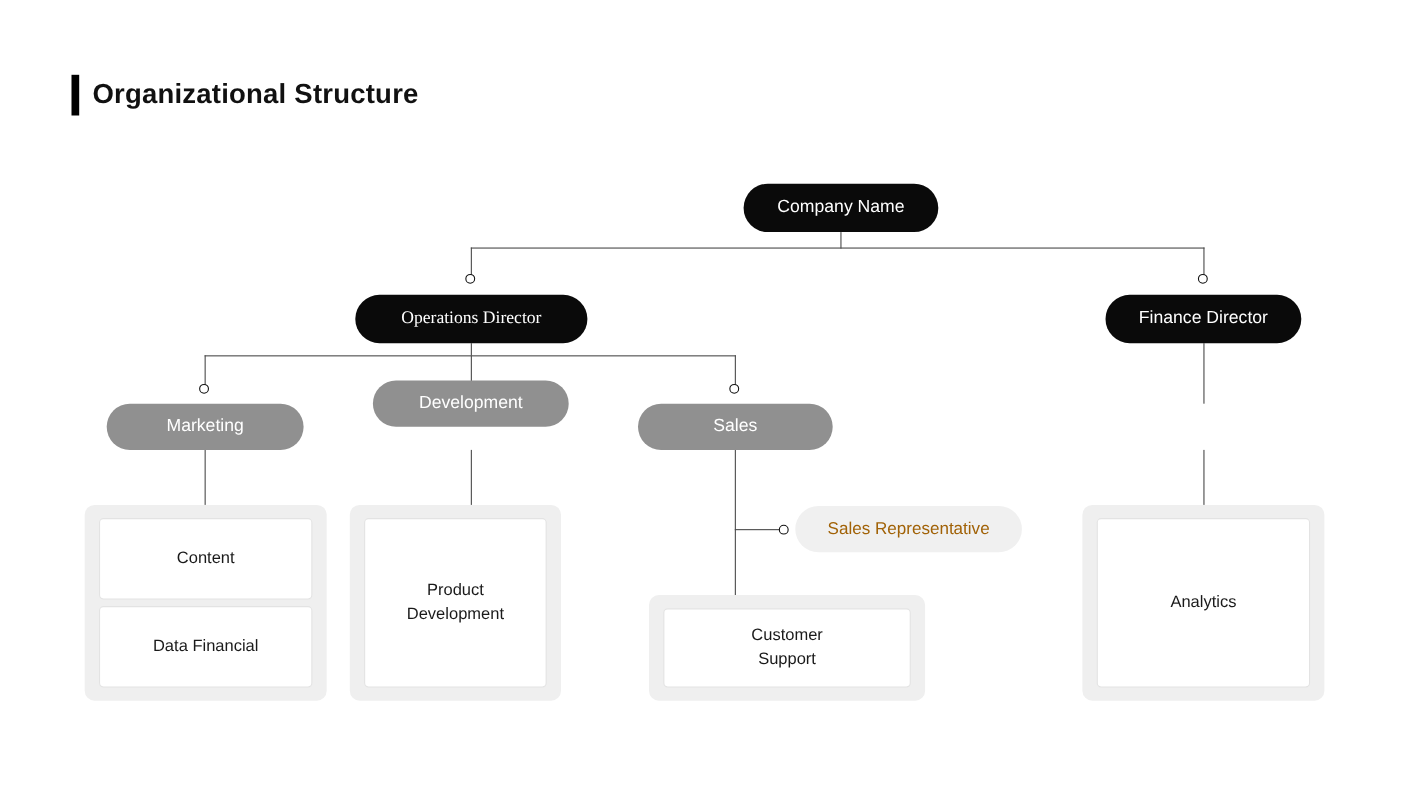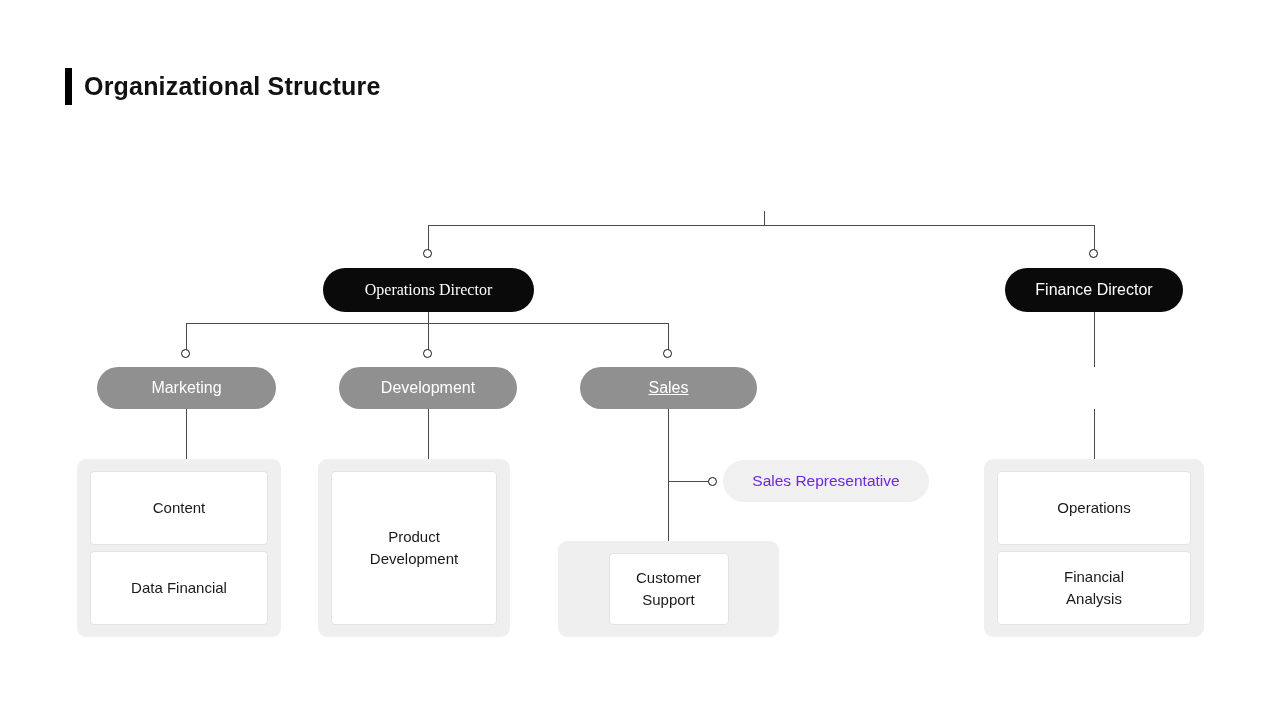--- a/index.html
+++ b/index.html
@@ -37,21 +37,21 @@
   
   .pill {
     position: absolute;
     display: flex; align-items: center; justify-content: center;
     border-radius: 999px;
     font-size: 16px;
     white-space: nowrap;
   }
   .pill-black { background: #0a0a0a; color: #ffffff; }
   .pill-gray  { background: #909090; color: #ffffff; }
-  .pill-light { background: #f0f0f0; color: #6d28d9; font-size: 15.5px; }
+  .pill-light { background: #f0f0f0; color: #a16207; font-size: 15.5px; }
 
   
   .card {
     position: absolute;
     background: #efefef;
     border-radius: 9px;
     display: flex; flex-direction: column;
     padding: 12px 13px;
     gap: 6px;
   }
@@ -100,65 +100,65 @@
   <div class="edge edge-h" style="left:668px; top:481px; width:42px;"></div>
   <div class="edge edge-v" style="left:1094px; top:409px; height:50px;"></div>
 
   <div class="junction" style="left:423px; top:249px;"></div>
   <div class="junction" style="left:1089px; top:249px;"></div>
   <div class="junction" style="left:181px; top:349px;"></div>
   <div class="junction" style="left:423px; top:349px;"></div>
   <div class="junction" style="left:663px; top:349px;"></div>
   <div class="junction" style="left:708px; top:477px;"></div>
 
+  <div class="pill pill-black" style="left:676px; top:167px; width:177px; height:44px;">
+    <span>Company Name</span>
+  </div>
 
   <div class="pill pill-black" style="left:323px; top:268px; width:211px; height:44px;font-family:Liberation Serif, serif;">
     <span>Operations Director</span>
   </div>
   <div class="pill pill-gray" style="left:97px; top:367px; width:179px; height:42px;">
     <span>Marketing</span>
   </div>
 
   <div class="pill pill-black" style="left:1005px; top:268px; width:178px; height:44px;">
     <span>Finance Director</span>
   </div>
-  <div class="pill pill-gray" style="left:339px; top:367px; width:178px; height:42px;">
+  <div class="pill pill-gray" style="left:339px; top:346px; width:178px; height:42px;">
     <span>Development</span>
   </div>
-  <div class="pill pill-gray" style="left:580px; top:367px; width:177px; height:42px;text-decoration:underline;">
+  <div class="pill pill-gray" style="left:580px; top:367px; width:177px; height:42px;">
     <span>Sales</span>
   </div>
 
   <div class="pill pill-light" style="left:723px; top:460px; width:206px; height:42px;">
     <span>Sales Representative</span>
   </div>
 
-  <div class="card" style="left:77px; top:459px; width:204px; height:178px;">
+  <div class="card" style="left:77px; top:459px; width:220px; height:178px;">
     <div class="leaf">
       <span class="leaf-text">Content</span>
     </div>
     <div class="leaf">
       <span class="leaf-text">Data Financial</span>
     </div>
   </div>
 
   <div class="card" style="left:318px; top:459px; width:192px; height:178px;">
     <div class="leaf">
       <span class="leaf-text">Product Development</span>
     </div>
   </div>
 
-  <div class="card" style="left:558px; top:541px; width:221px; height:96px;align-items:center;">
+  <div class="card" style="left:590px; top:541px; width:251px; height:96px;">
     <div class="leaf">
       <span class="leaf-text">Customer Support</span>
     </div>
   </div>
 
   <div class="card" style="left:984px; top:459px; width:220px; height:178px;">
     <div class="leaf">
-      <span class="leaf-text">Operations</span>
-    </div>
-    <div class="leaf">
-      <span class="leaf-text">Financial Analysis</span>
+      <span class="leaf-text">Analytics</span>
     </div>
   </div>
 
 </div>
 
 </body></html>

